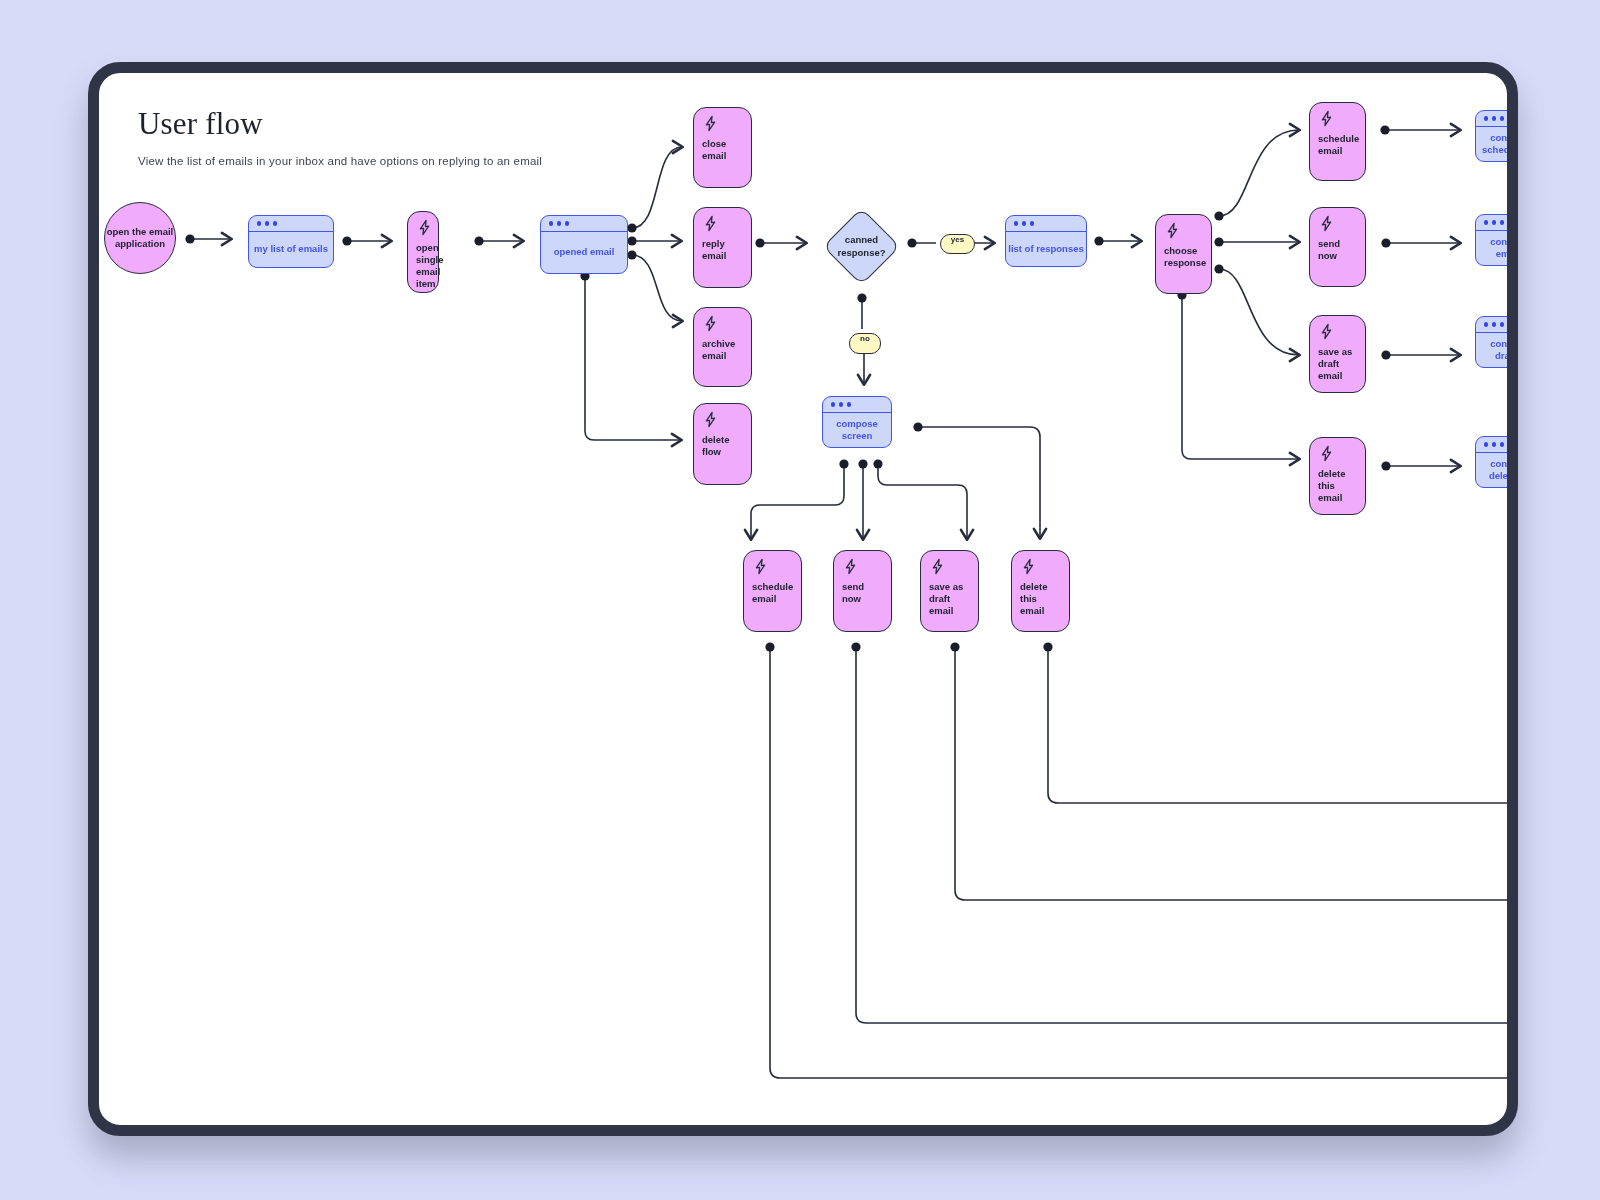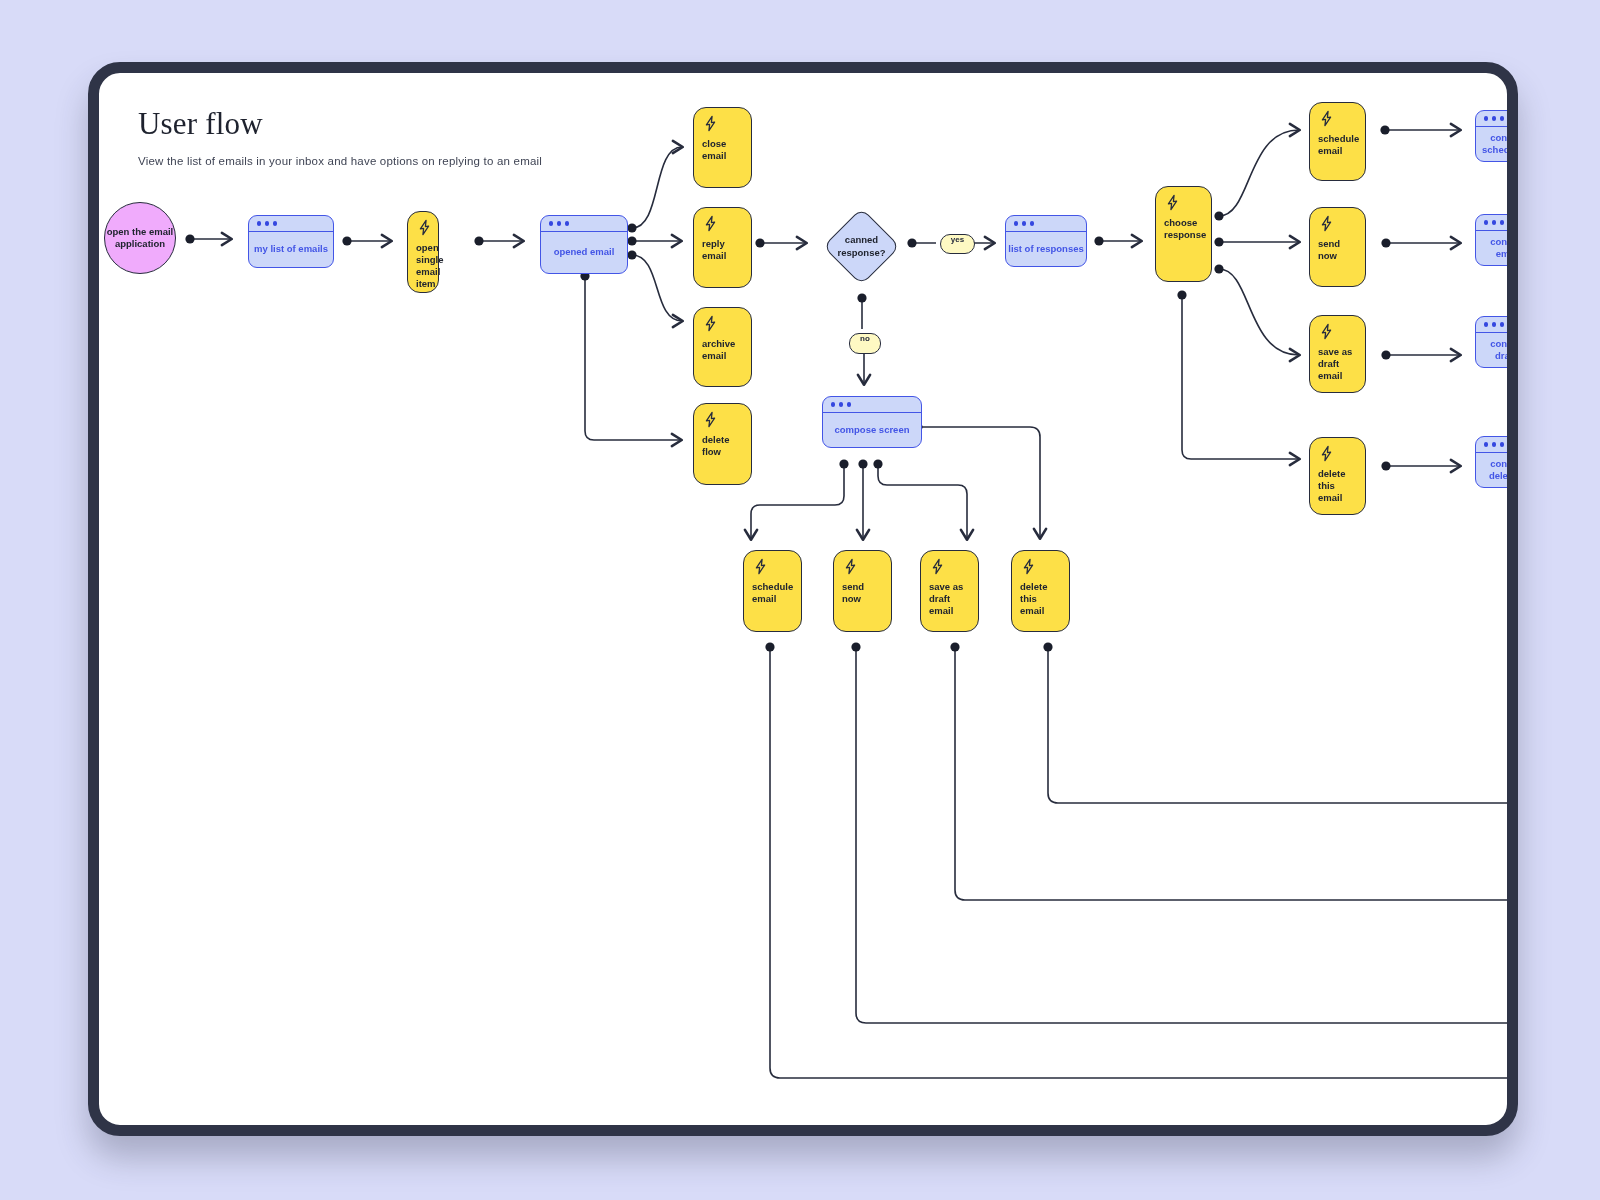--- a/index.html
+++ b/index.html
@@ -14,21 +14,21 @@
   .title{position:absolute;left:50px;top:44px;font-family:"Liberation Serif",serif;
          font-size:31px;color:#1e222e;letter-spacing:.2px;}
   .subtitle{position:absolute;left:50px;top:93px;font-size:11.5px;color:#3f4454;letter-spacing:.2px;}
 
   .node{position:absolute;box-sizing:border-box;}
   .label{font-size:9.5px;font-weight:bold;line-height:1.28;white-space:pre-line;color:#20242f;}
 
   .start{border-radius:50%;background:#f0abfc;border:1.8px solid #272c3d;
          display:flex;align-items:center;justify-content:center;text-align:center;}
 
-  .anode{background:#fde047;border:1.7px solid #272c3d;border-radius:13px;padding:7px 6px 12px 8px;}
+  .anode{background:#f0abfc;border:1.7px solid #272c3d;border-radius:13px;padding:7px 6px 12px 8px;}
   .anode .label{margin-top:6px;}
 
   .bnode{background:#ccd7f9;border:1.6px solid #4355e6;border-radius:9px;overflow:hidden;}
   .bbar{height:15px;border-bottom:1.4px solid #4355e6;display:flex;align-items:center;padding-left:8px;gap:3.5px;}
   .bdot{width:4.4px;height:4.4px;border-radius:50%;background:#3547e0;display:inline-block;}
   .bbody{position:absolute;left:0;right:0;top:16px;bottom:0;display:flex;align-items:center;
          justify-content:center;text-align:center;}
   .bbody .label{color:#4355e6;}
 
   .diamond-box{position:absolute;}
@@ -208,29 +208,29 @@
         <div class="bbar">
           <span class="bdot"></span>
           <span class="bdot"></span>
           <span class="bdot"></span>
         </div>
         <div class="bbody">
             <div class="label">list of responses</div>
           </div>
       </div>
 
-      <div class="node anode" style="left:1067px;top:124px;width:57px;height:96px;">
+      <div class="node anode" style="left:1067px;top:152px;width:57px;height:80px;">
         <svg class="bolt" width="17" height="17" viewBox="0 0 20 20">
           <path d="M13,2 L5,11 H8.8 L7,18 L15,9 H11.2 Z" fill="none" stroke="#272c3d" stroke-width="1.5" stroke-linejoin="round" transform="rotate(-8 10 10)"></path>
         </svg>
         <div class="label">choose
 response</div>
       </div>
 
-      <div class="node bnode" style="left:734px;top:334px;width:100px;height:52px;">
+      <div class="node bnode" style="left:734px;top:334px;width:70px;height:52px;">
         <div class="bbar">
           <span class="bdot"></span>
           <span class="bdot"></span>
           <span class="bdot"></span>
         </div>
         <div class="bbody">
             <div class="label">compose screen</div>
           </div>
       </div>
 

